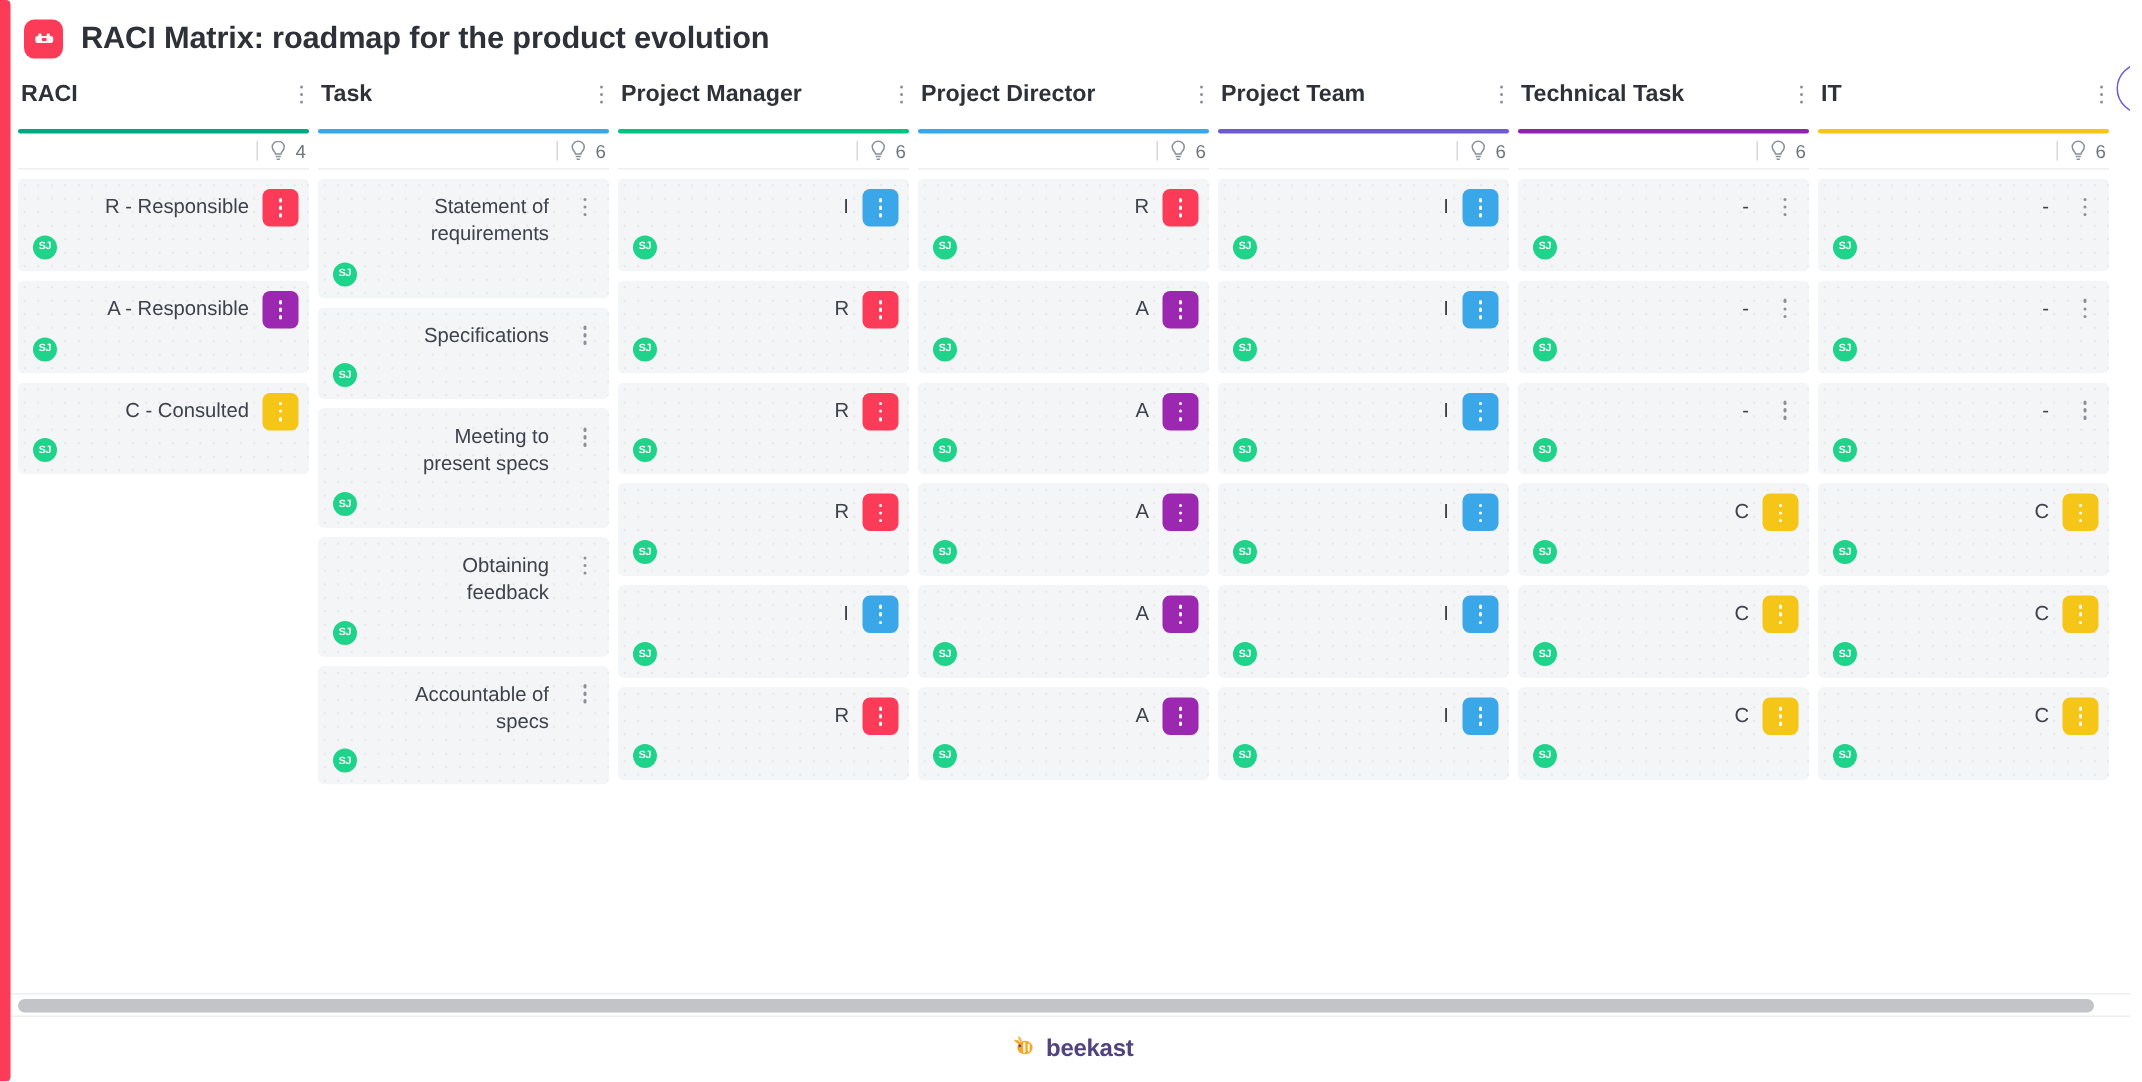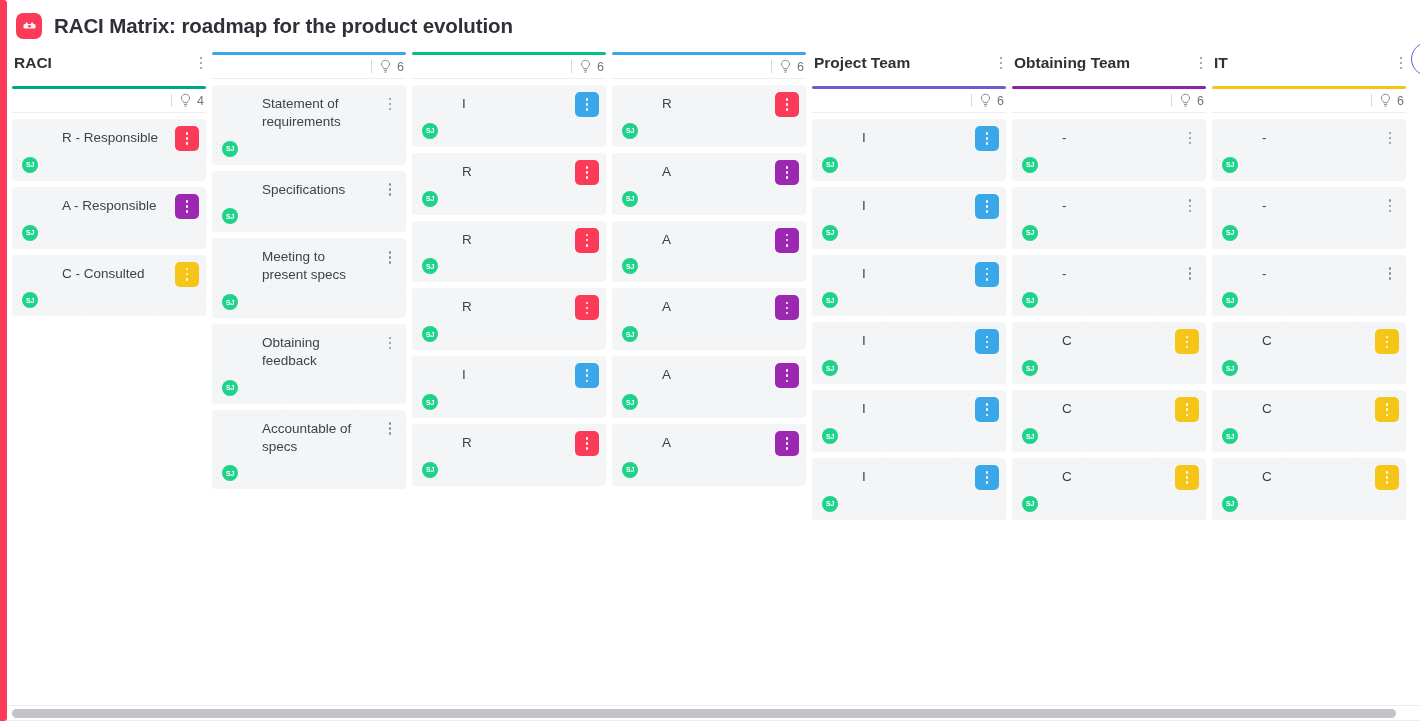--- a/index.html
+++ b/index.html
@@ -51,20 +51,21 @@
   
   .board-scroll {
     position: relative;
     flex: 1 1 auto;
     overflow: hidden;
   }
   .columns {
     display: flex;
     padding-left: 12px;
     height: 100%;
+    text-align: right;
   }
   .column { width: 200px; flex: 0 0 200px; }
   .col-head {
     height: 34px;
     display: flex; align-items: flex-start;
     justify-content: space-between;
     padding: 2px 4px 0 2px;
   }
   .col-title {
     font-size: 15.5px; font-weight: bold; color: #2e3138;
@@ -245,20 +246,28 @@
                 <i></i>
                 <i></i>
               </div>
               <div class="card-foot">
                 <div class="avatar">SJ</div>
               </div>
             </div>
           </div>
         </div>
         <div class="column">
+          <div class="col-head">
+            <div class="col-title">Task</div>
+            <div class="kebab">
+              <i></i>
+              <i></i>
+              <i></i>
+            </div>
+          </div>
           <div class="accent" style="background: rgb(58, 167, 232); margin-right: 6px;"></div>
           <div class="col-meta" style="margin-right: 6px;">
             <span class="meta-div"></span>
             <svg class="bulb" viewBox="0 0 13 15">
               <path d="M6.5 1.2c-2.3 0-4 1.7-4 3.8 0 1.5 0.8 2.4 1.5 3.2 0.4 0.5 0.7 0.9 0.7 1.4h3.6c0-0.5 0.3-0.9 0.7-1.4 0.7-0.8 1.5-1.7 1.5-3.2 0-2.1-1.7-3.8-4-3.8z" fill="none" stroke="#8a8f98" stroke-width="1"></path>
               <line x1="4.8" y1="11.4" x2="8.2" y2="11.4" stroke="#8a8f98" stroke-width="1"></line>
               <line x1="5.4" y1="13.1" x2="7.6" y2="13.1" stroke="#8a8f98" stroke-width="1"></line>
             </svg>
             <span class="meta-count">6</span>
           </div>
@@ -314,20 +323,28 @@
                 <i></i>
                 <i></i>
               </div>
               <div class="card-foot">
                 <div class="avatar">SJ</div>
               </div>
             </div>
           </div>
         </div>
         <div class="column">
+          <div class="col-head">
+            <div class="col-title">Project Manager</div>
+            <div class="kebab">
+              <i></i>
+              <i></i>
+              <i></i>
+            </div>
+          </div>
           <div class="accent" style="background: rgb(0, 194, 129); margin-right: 6px;"></div>
           <div class="col-meta" style="margin-right: 6px;">
             <span class="meta-div"></span>
             <svg class="bulb" viewBox="0 0 13 15">
               <path d="M6.5 1.2c-2.3 0-4 1.7-4 3.8 0 1.5 0.8 2.4 1.5 3.2 0.4 0.5 0.7 0.9 0.7 1.4h3.6c0-0.5 0.3-0.9 0.7-1.4 0.7-0.8 1.5-1.7 1.5-3.2 0-2.1-1.7-3.8-4-3.8z" fill="none" stroke="#8a8f98" stroke-width="1"></path>
               <line x1="4.8" y1="11.4" x2="8.2" y2="11.4" stroke="#8a8f98" stroke-width="1"></line>
               <line x1="5.4" y1="13.1" x2="7.6" y2="13.1" stroke="#8a8f98" stroke-width="1"></line>
             </svg>
             <span class="meta-count">6</span>
           </div>
@@ -394,20 +411,28 @@
                 <i></i>
                 <i></i>
               </div>
               <div class="card-foot">
                 <div class="avatar">SJ</div>
               </div>
             </div>
           </div>
         </div>
         <div class="column">
+          <div class="col-head">
+            <div class="col-title">Project Director</div>
+            <div class="kebab">
+              <i></i>
+              <i></i>
+              <i></i>
+            </div>
+          </div>
           <div class="accent" style="background: rgb(58, 167, 232); margin-right: 6px;"></div>
           <div class="col-meta" style="margin-right: 6px;">
             <span class="meta-div"></span>
             <svg class="bulb" viewBox="0 0 13 15">
               <path d="M6.5 1.2c-2.3 0-4 1.7-4 3.8 0 1.5 0.8 2.4 1.5 3.2 0.4 0.5 0.7 0.9 0.7 1.4h3.6c0-0.5 0.3-0.9 0.7-1.4 0.7-0.8 1.5-1.7 1.5-3.2 0-2.1-1.7-3.8-4-3.8z" fill="none" stroke="#8a8f98" stroke-width="1"></path>
               <line x1="4.8" y1="11.4" x2="8.2" y2="11.4" stroke="#8a8f98" stroke-width="1"></line>
               <line x1="5.4" y1="13.1" x2="7.6" y2="13.1" stroke="#8a8f98" stroke-width="1"></line>
             </svg>
             <span class="meta-count">6</span>
           </div>
@@ -563,21 +588,21 @@
                 <i></i>
               </div>
               <div class="card-foot">
                 <div class="avatar">SJ</div>
               </div>
             </div>
           </div>
         </div>
         <div class="column">
           <div class="col-head">
-            <div class="col-title">Obtaining Team</div>
+            <div class="col-title">Technical Task</div>
             <div class="kebab">
               <i></i>
               <i></i>
               <i></i>
             </div>
           </div>
           <div class="accent" style="background: rgb(142, 36, 170); margin-right: 6px;"></div>
           <div class="col-meta" style="margin-right: 6px;">
             <span class="meta-div"></span>
             <svg class="bulb" viewBox="0 0 13 15">
@@ -744,14 +769,27 @@
             </div>
           </div>
         </div>
       </div>
   </div>
 
   <div class="scrollbar-track">
     <div class="scrollbar-thumb"></div>
   </div>
 
+  <div class="footer">
+    <span>
+      <svg width="19" height="16" viewBox="0 0 19 16" aria-hidden="true">
+        <ellipse cx="11.3" cy="9.4" rx="5.1" ry="4.5" fill="#f5a623"></ellipse>
+        <path d="M8.6 6.2 Q6.4 3.6 3.9 4.2 Q5.3 6.6 8.0 7.4 Z" fill="#f5a623"></path>
+        <path d="M9.3 5.0 Q9.0 2.4 6.6 1.6 Q6.6 4.2 8.6 5.8 Z" fill="#f7b84b"></path>
+        <rect x="10.1" y="5.6" width="1.5" height="7.6" rx="0.7" fill="#ffffff" opacity="0.9"></rect>
+        <rect x="13.1" y="6.6" width="1.4" height="5.6" rx="0.7" fill="#ffffff" opacity="0.9"></rect>
+        <circle cx="7.9" cy="8.2" r="0.9" fill="#51437f"></circle>
+      </svg>
+    </span>
+    <span class="brand-name">beekast</span>
+  </div>
 
 </div>
 
 </body></html>

